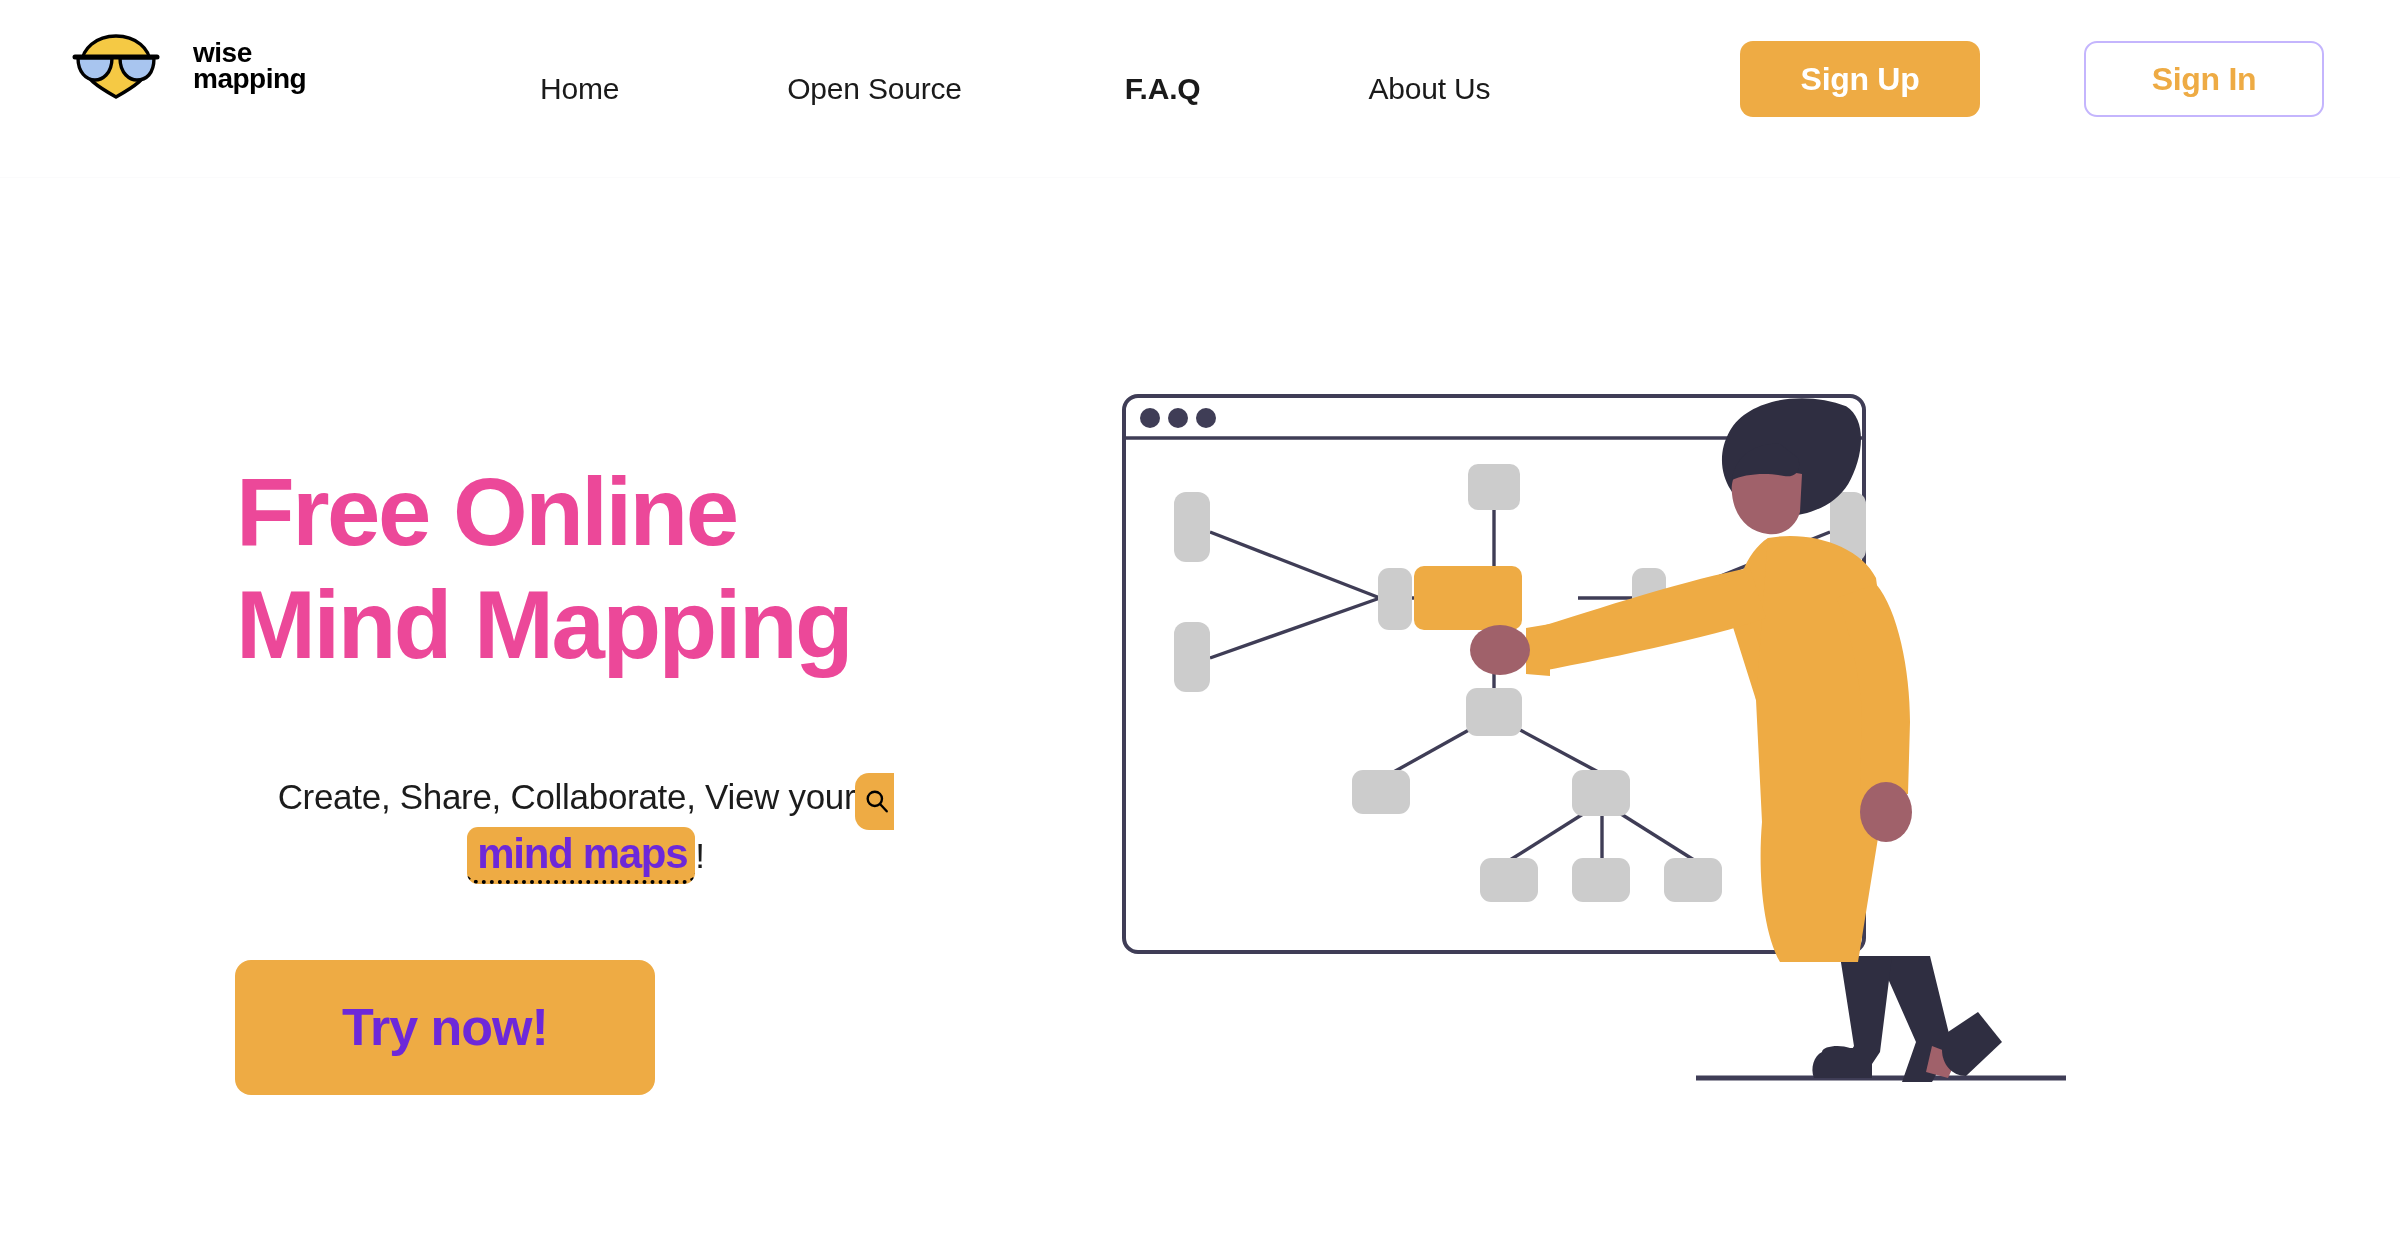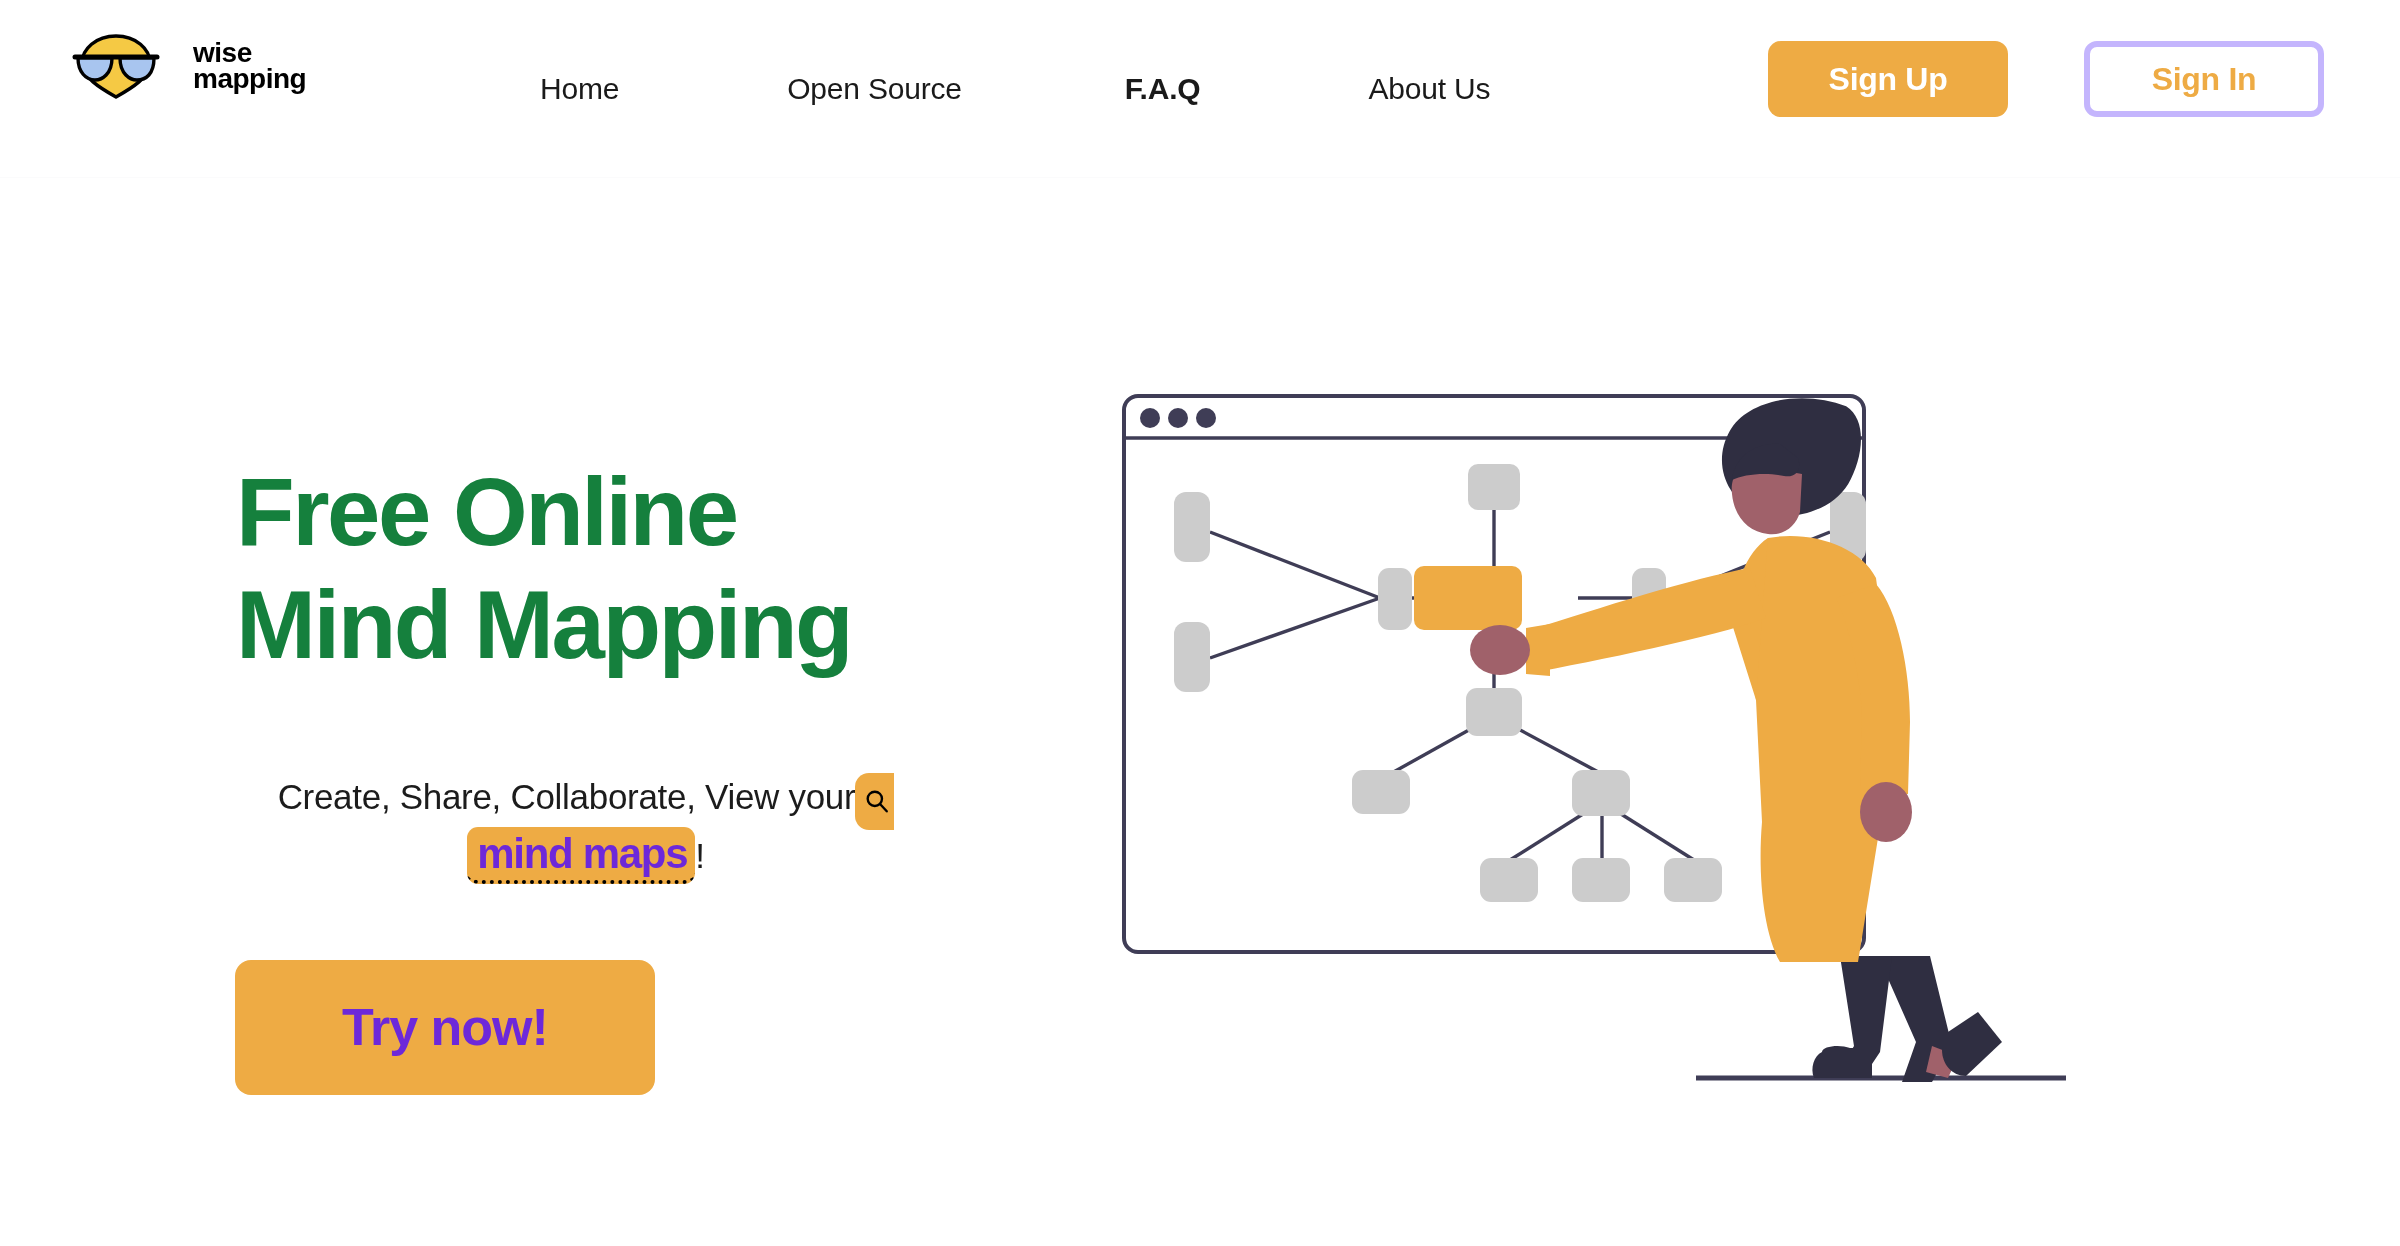--- a/index.html
+++ b/index.html
@@ -82,41 +82,42 @@
     font-size: 32px;
     font-weight: 700;
     letter-spacing: -0.3px;
     cursor: pointer;
     font-family: "Liberation Sans", sans-serif;
   }
   .btn-signin {
     width: 240px; height: 76px;
     background: #ffffff;
     color: #eeab44;
-    border: 6px solid #c4b5fd;
+    border: 2px solid #c4b5fd;
     border-radius: 13px;
     font-size: 32px;
     font-weight: 700;
     letter-spacing: -0.3px;
     cursor: pointer;
     font-family: "Liberation Sans", sans-serif;
+    margin-left: 28px;
   }
 
   
   .hero-left {
     position: absolute;
     left: 236px;
     top: 455px;
     width: 820px;
   }
   .hero-title {
     font-size: 96px;
     line-height: 1.18;
     font-weight: 800;
-    color: #15803d;
+    color: #ec4899;
     letter-spacing: -2.5px;
     white-space: pre-line;
   }
   .hero-sub {
     margin-top: 88px;
     font-size: 35px;
     color: #1c1c1c;
     line-height: 1.35;
     text-align: center;
     font-weight: 400;

